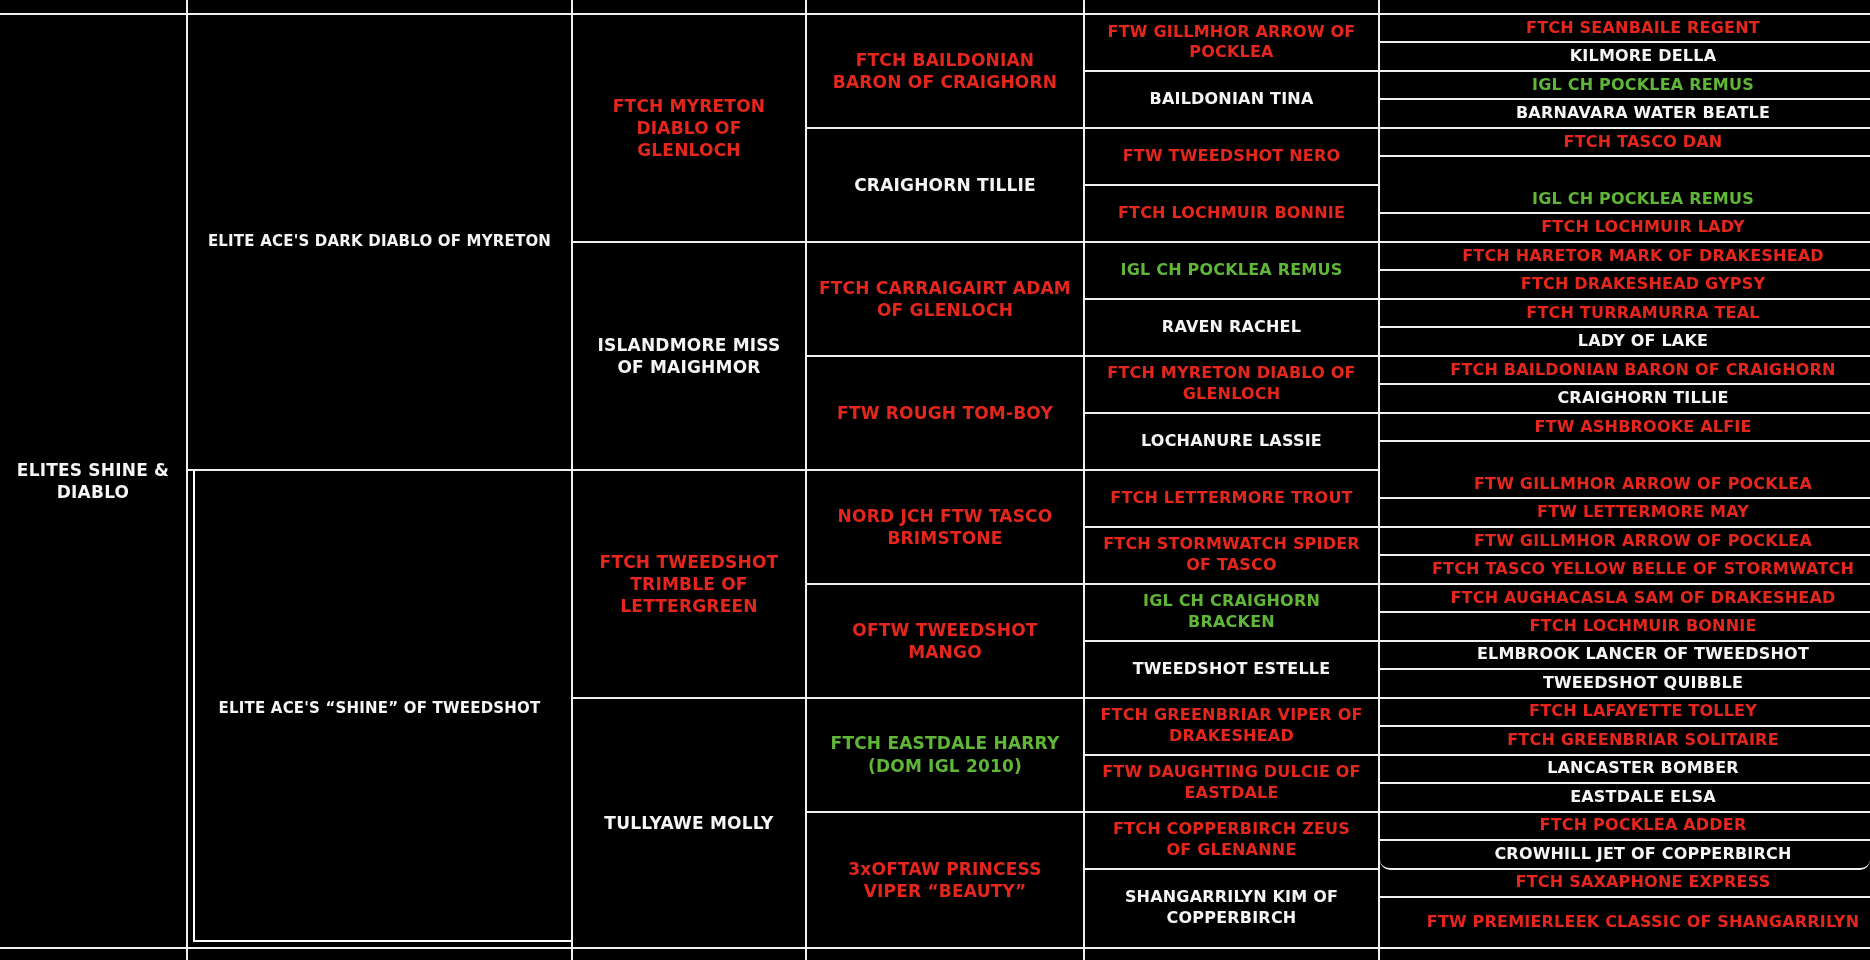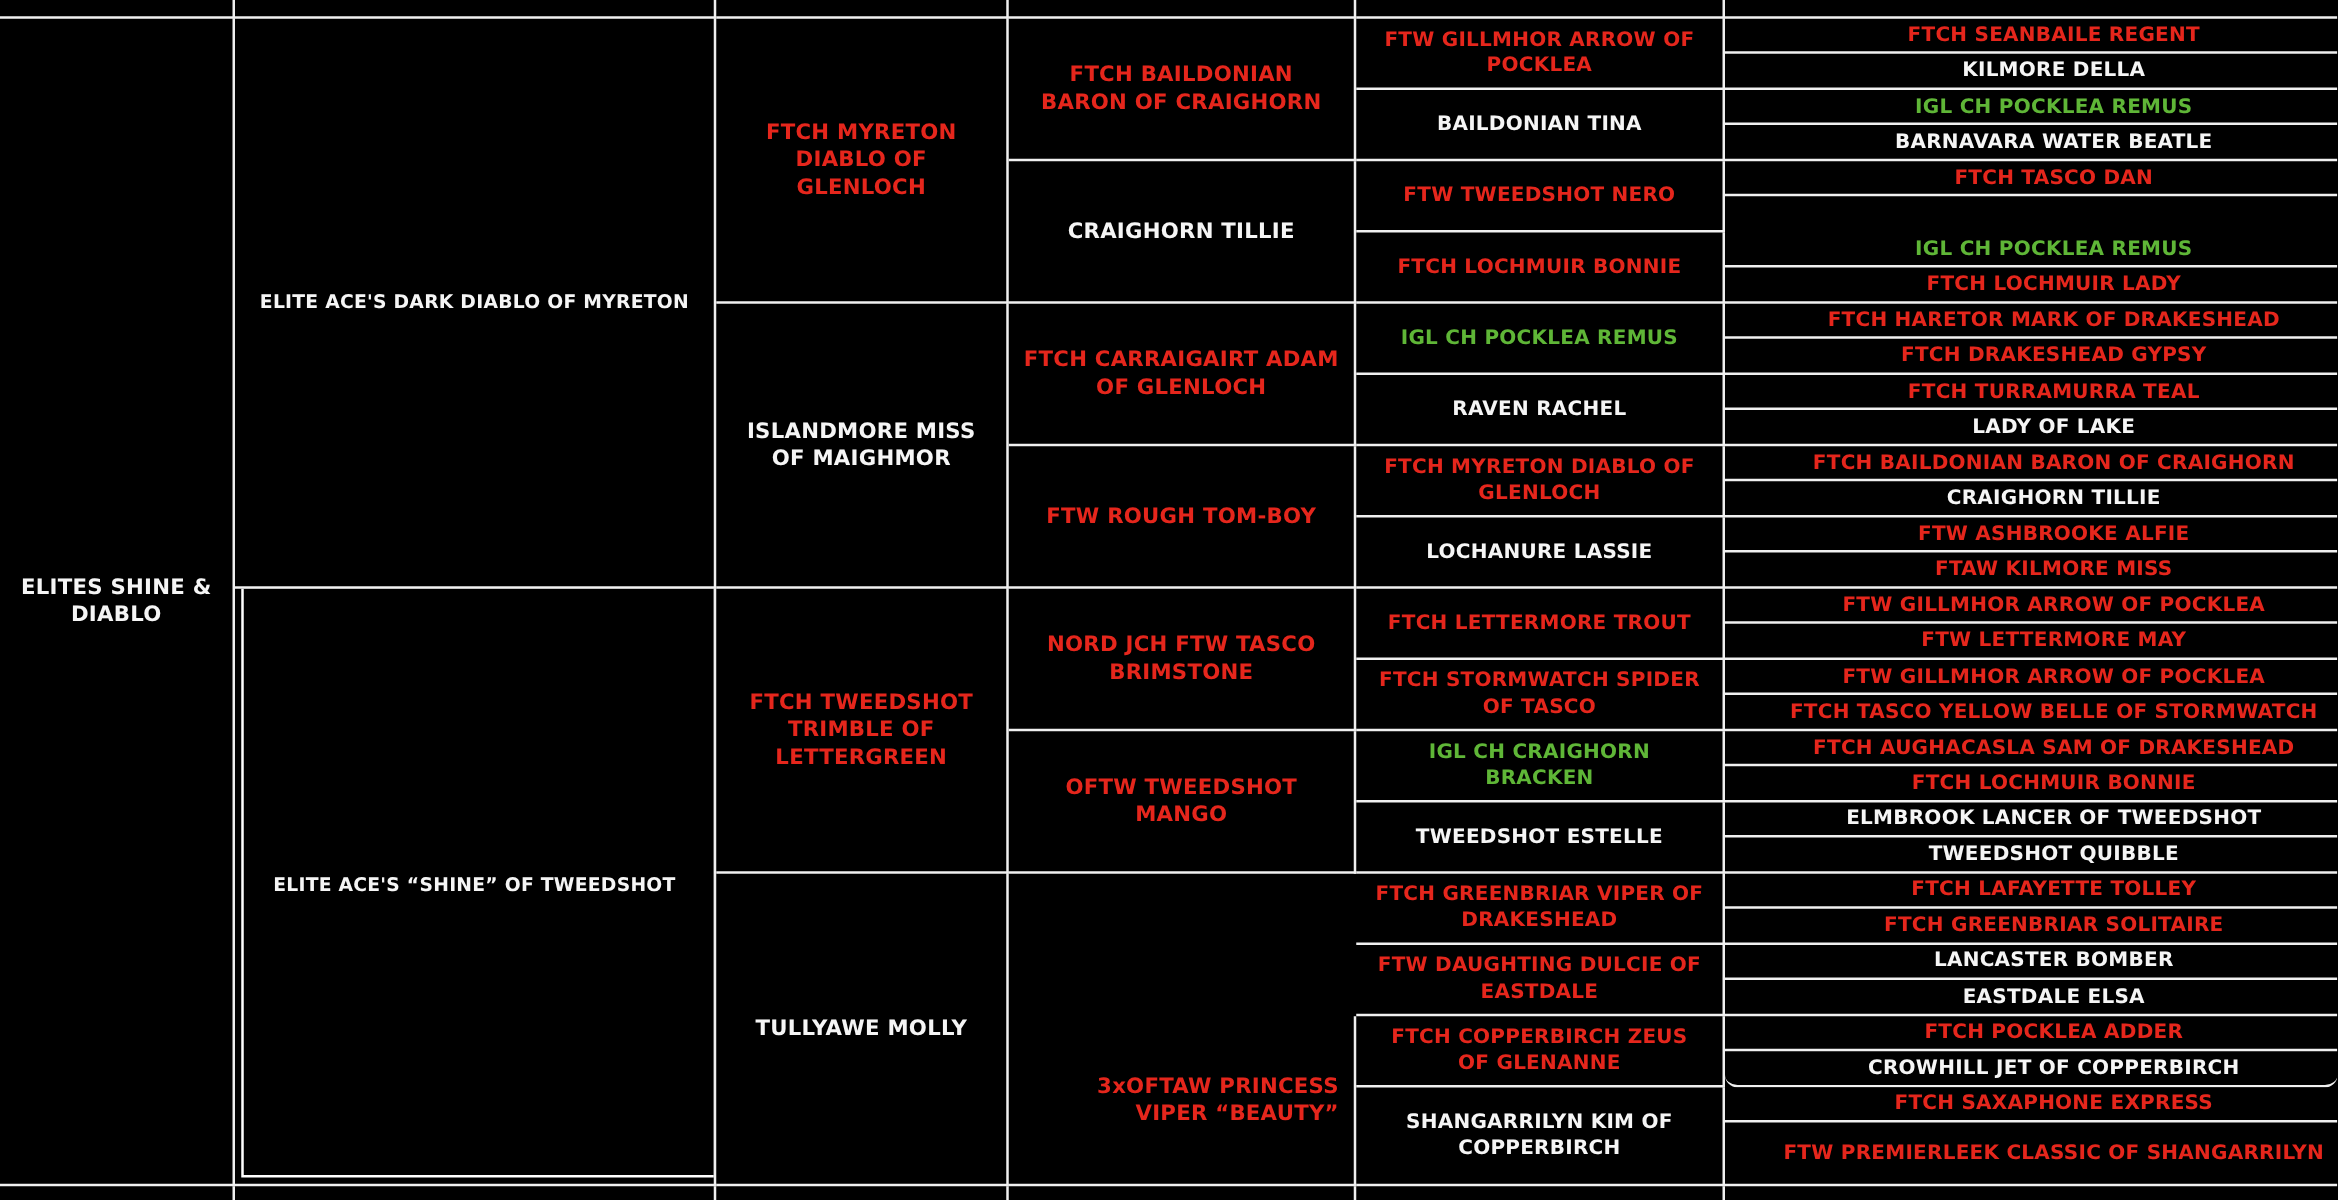--- a/index.html
+++ b/index.html
@@ -99,21 +99,24 @@
       </div>
       <div class="cell col-3 c-red" style="grid-area: 14 / 4 / span 4;">
         <span>FTW ROUGH TOM-BOY</span>
       </div>
       <div class="cell col-3 c-red" style="grid-area: 18 / 4 / span 4;">
         <span>NORD JCH FTW TASCO BRIMSTONE</span>
       </div>
       <div class="cell col-3 c-red" style="grid-area: 22 / 4 / span 4;">
         <span>OFTW TWEEDSHOT MANGO</span>
       </div>
-      <div class="cell col-3 c-red" style="grid-area: 30 / 4 / span 4; text-align: right;">
+      <div class="cell col-3 c-green" style="grid-area: 26 / 4 / span 4;">
+        <span>FTCH EASTDALE HARRY (DOM IGL 2010)</span>
+      </div>
+      <div class="cell col-3 c-red" style="grid-area: 30 / 4 / span 4;">
         <span>3xOFTAW PRINCESS VIPER “BEAUTY”</span>
       </div>
       <div class="cell col-4 c-red" style="grid-area: 2 / 5 / span 2;">
         <span>FTW GILLMHOR ARROW OF POCKLEA</span>
       </div>
       <div class="cell col-4 c-white" style="grid-area: 4 / 5 / span 2;">
         <span>BAILDONIAN TINA</span>
       </div>
       <div class="cell col-4 c-red" style="grid-area: 6 / 5 / span 2;">
         <span>FTW TWEEDSHOT NERO</span>
@@ -191,23 +194,20 @@
         <span>LADY OF LAKE</span>
       </div>
       <div class="cell col-5 c-red lastcol" style="grid-area: 14 / 6 / span 1;">
         <span>FTCH BAILDONIAN BARON OF CRAIGHORN</span>
       </div>
       <div class="cell col-5 c-white lastcol" style="grid-area: 15 / 6 / span 1;">
         <span>CRAIGHORN TILLIE</span>
       </div>
       <div class="cell col-5 c-red lastcol" style="grid-area: 16 / 6 / span 1;">
         <span>FTW ASHBROOKE ALFIE</span>
-      </div>
-      <div class="cell col-5 c-red lastcol" style="grid-area: 17 / 6 / span 1;">
-        <span>FTAW KILMORE MISS</span>
       </div>
       <div class="cell col-5 c-red lastcol" style="grid-area: 18 / 6 / span 1;">
         <span>FTW GILLMHOR ARROW OF POCKLEA</span>
       </div>
       <div class="cell col-5 c-red lastcol" style="grid-area: 19 / 6 / span 1;">
         <span>FTW LETTERMORE MAY</span>
       </div>
       <div class="cell col-5 c-red lastcol" style="grid-area: 20 / 6 / span 1;">
         <span>FTW GILLMHOR ARROW OF POCKLEA</span>
       </div>

